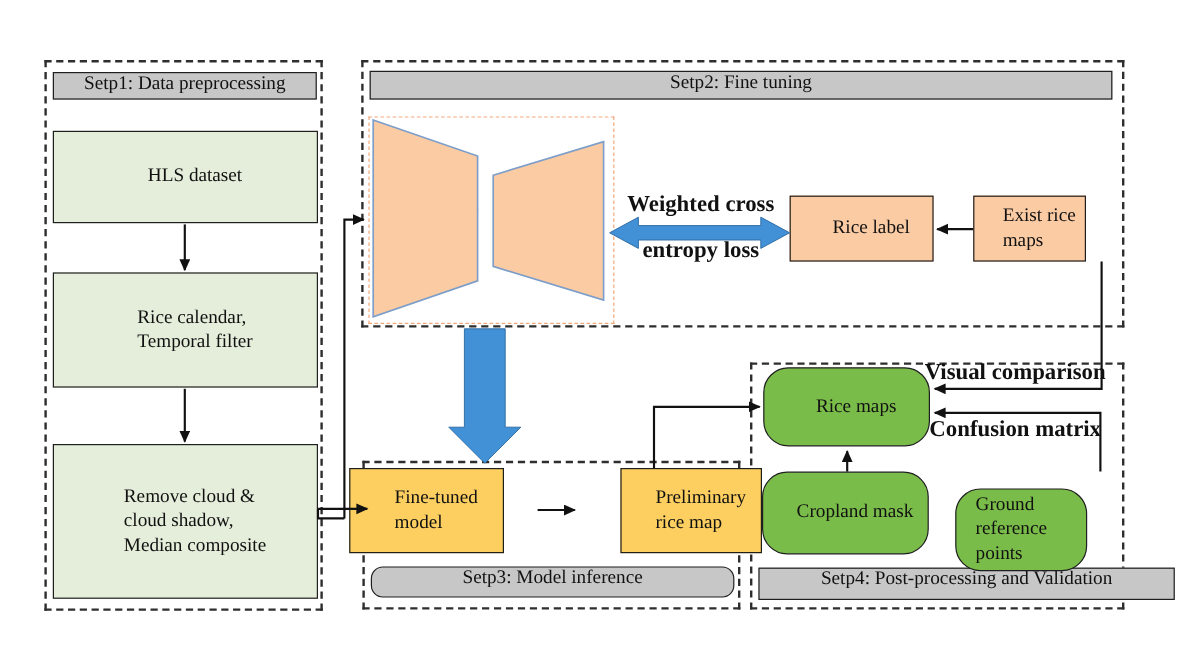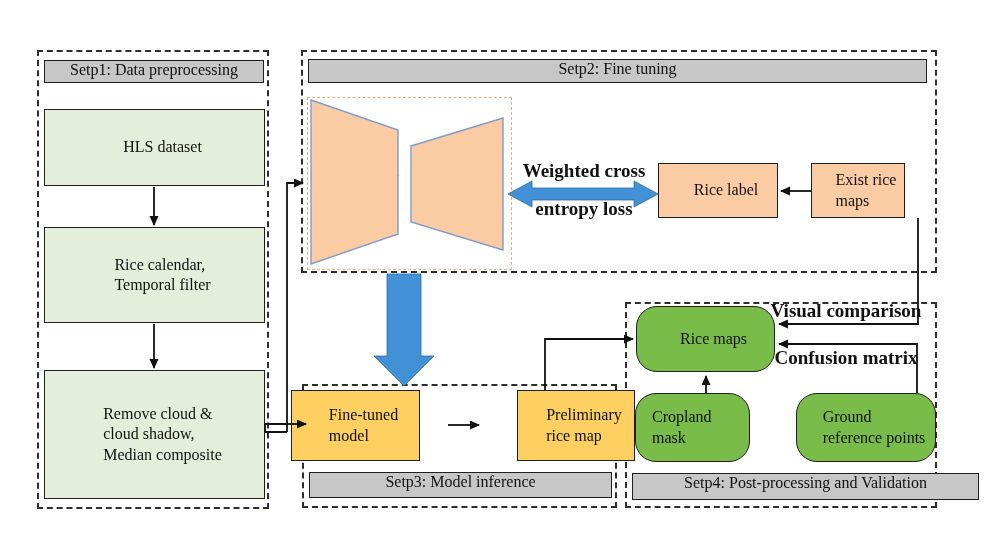--- a/index.html
+++ b/index.html
@@ -39,21 +39,21 @@
   <div class="panel" style="left:625px;top:302px;width:312px;height:206px;"></div>
 
   <div class="inner-dash" style="left:307px;top:97px;width:205px;height:173px;"></div>
 
   <div class="hdr" style="left:44px;top:60px;width:220px;height:23px;">
     <span>Setp1: Data preprocessing</span>
   </div>
   <div class="hdr" style="left:308px;top:59px;width:619px;height:24px;">
     <span>Setp2: Fine tuning</span>
   </div>
-  <div class="hdr" style="left:309px;top:472px;width:303px;height:26px;">
+  <div class="hdr" style="left:309px;top:472px;width:303px;height:26px;border-radius:10px;">
     <span>Setp3: Model inference</span>
   </div>
   <div class="hdr" style="left:632px;top:473px;width:347px;height:27px;">
     <span>Setp4: Post-processing and Validation</span>
   </div>
 
   <div class="box fill-pre" style="left:44px;top:109px;width:221px;height:77px;">HLS dataset</div>
   <div class="box fill-pre" style="left:44px;top:227px;width:221px;height:96px;">Rice calendar,
 Temporal filter</div>
   <div class="box fill-pre" style="left:44px;top:370px;width:221px;height:129px;">Remove cloud &amp;
@@ -63,22 +63,22 @@
   <div class="box fill-peach" style="left:658px;top:163px;width:120px;height:55px;">Rice label</div>
   <div class="box fill-peach" style="left:811px;top:163px;width:94px;height:55px;">Exist rice
 maps</div>
 
   <div class="box fill-yellow" style="left:291px;top:390px;width:129px;height:71px;">Fine-tuned
 model</div>
   <div class="box fill-yellow" style="left:482px;top:390px;width:118px;height:71px;margin-left:35px;">Preliminary
 rice map</div>
 
   <div class="box fill-green" style="left:636px;top:306px;width:139px;height:66px;">Rice maps</div>
-  <div class="box fill-green" style="left:635px;top:393px;width:115px;height:69px;">Cropland mask</div>
-  <div class="box fill-green" style="left:796px;top:393px;width:140px;height:69px;">Ground
+  <div class="box fill-green" style="left:635px;top:393px;width:139px;height:69px;">Cropland mask</div>
+  <div class="box fill-green" style="left:796px;top:407px;width:110px;height:69px;">Ground
 reference points</div>
 
   <div class="flabel" style="left:313px;top:127px;width:84px;height:110px;">Pretrained
 Prithvi</div>
   <div class="flabel" style="left:413px;top:129px;width:90px;height:110px;">Task-
 specific
 decoder</div>
 
   <div class="flabel" style="left:504px;top:161px;width:160px;height:20px;">Weighted cross</div>
   <div class="flabel" style="left:504px;top:199px;width:160px;height:20px;">entropy loss</div>

